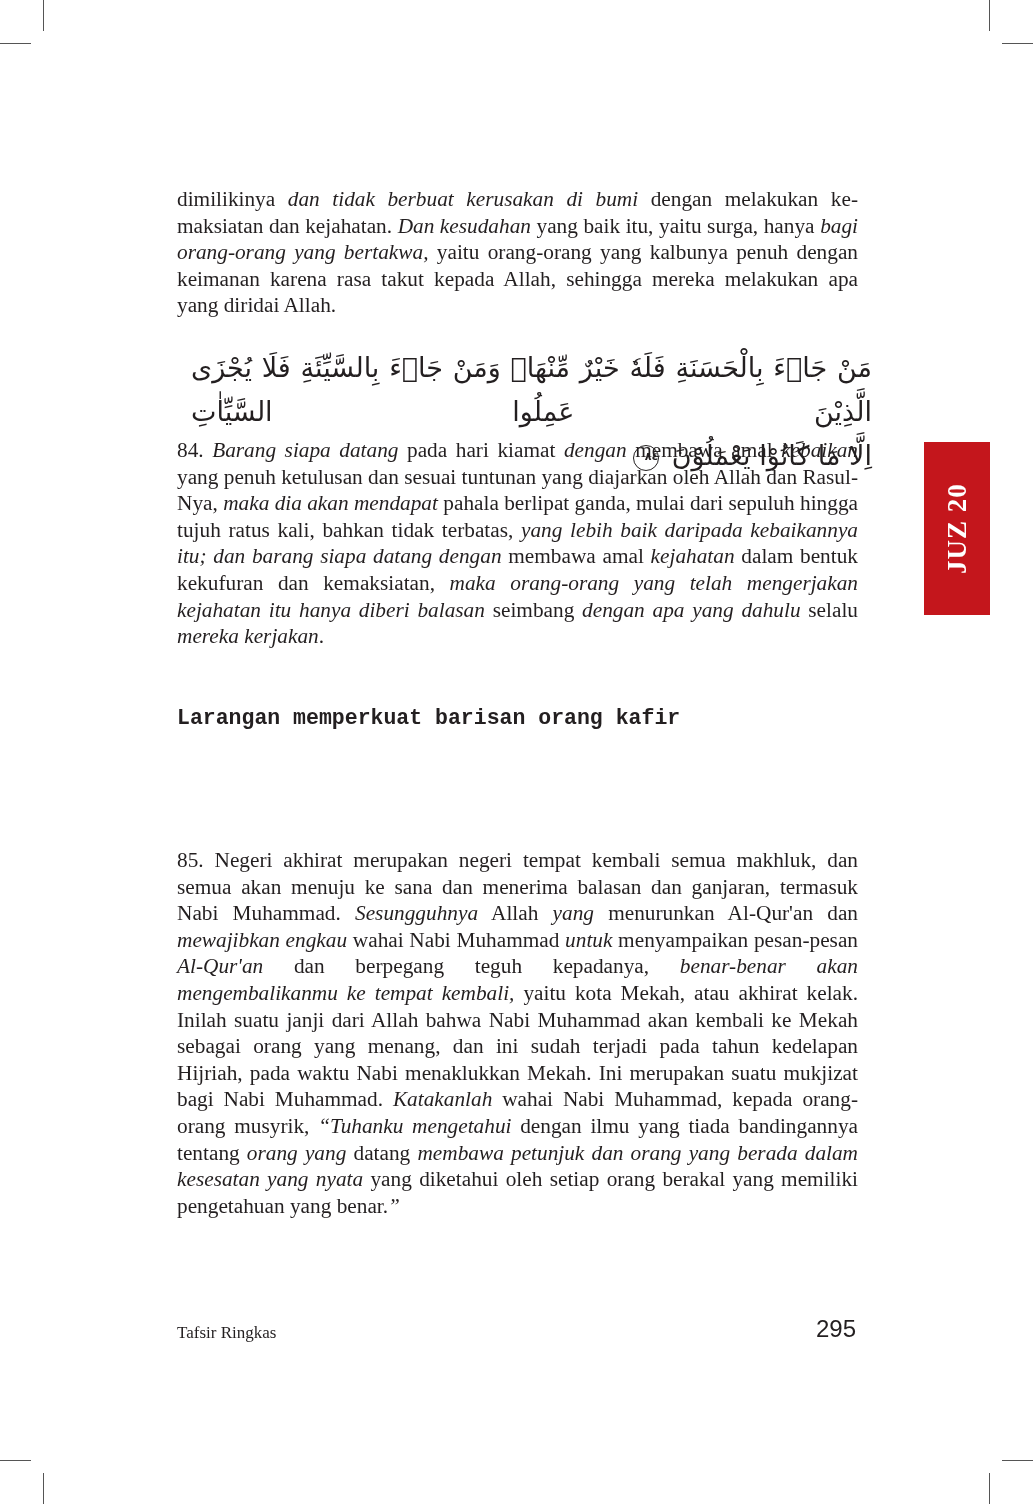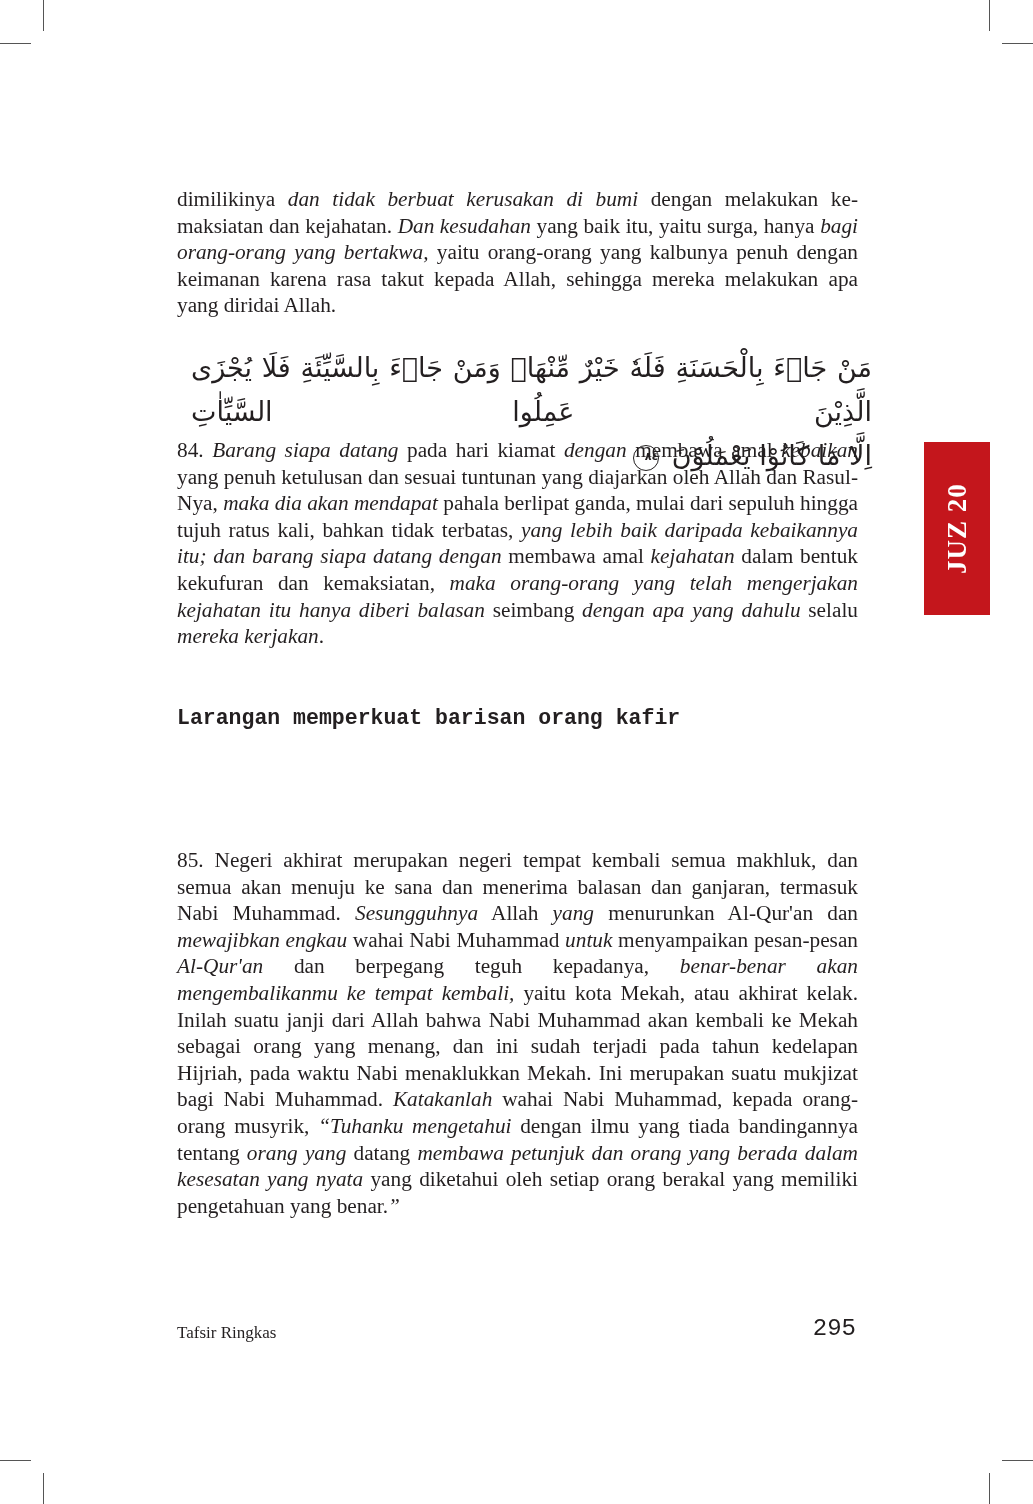--- a/index.html
+++ b/index.html
@@ -88,21 +88,21 @@
     left: 177px;
     top: 1323px;
     font-family: "Liberation Serif", "DejaVu Serif", serif;
     font-size: 17px;
     color: #231f20;
   }
   .page-number {
     position: absolute;
     right: 177px;
     top: 1315px;
-    font-family: Liberation Mono, monospace;
+    font-family: Liberation Sans, sans-serif;
     font-size: 24px;
     color: #231f20;
   }
 </style>
 </head>
 <body>
 
 <div class="crop v" style="left:43px;top:0;"></div>
 <div class="crop h" style="left:0;top:43px;"></div>
 <div class="crop v" style="left:989px;top:0;"></div>

